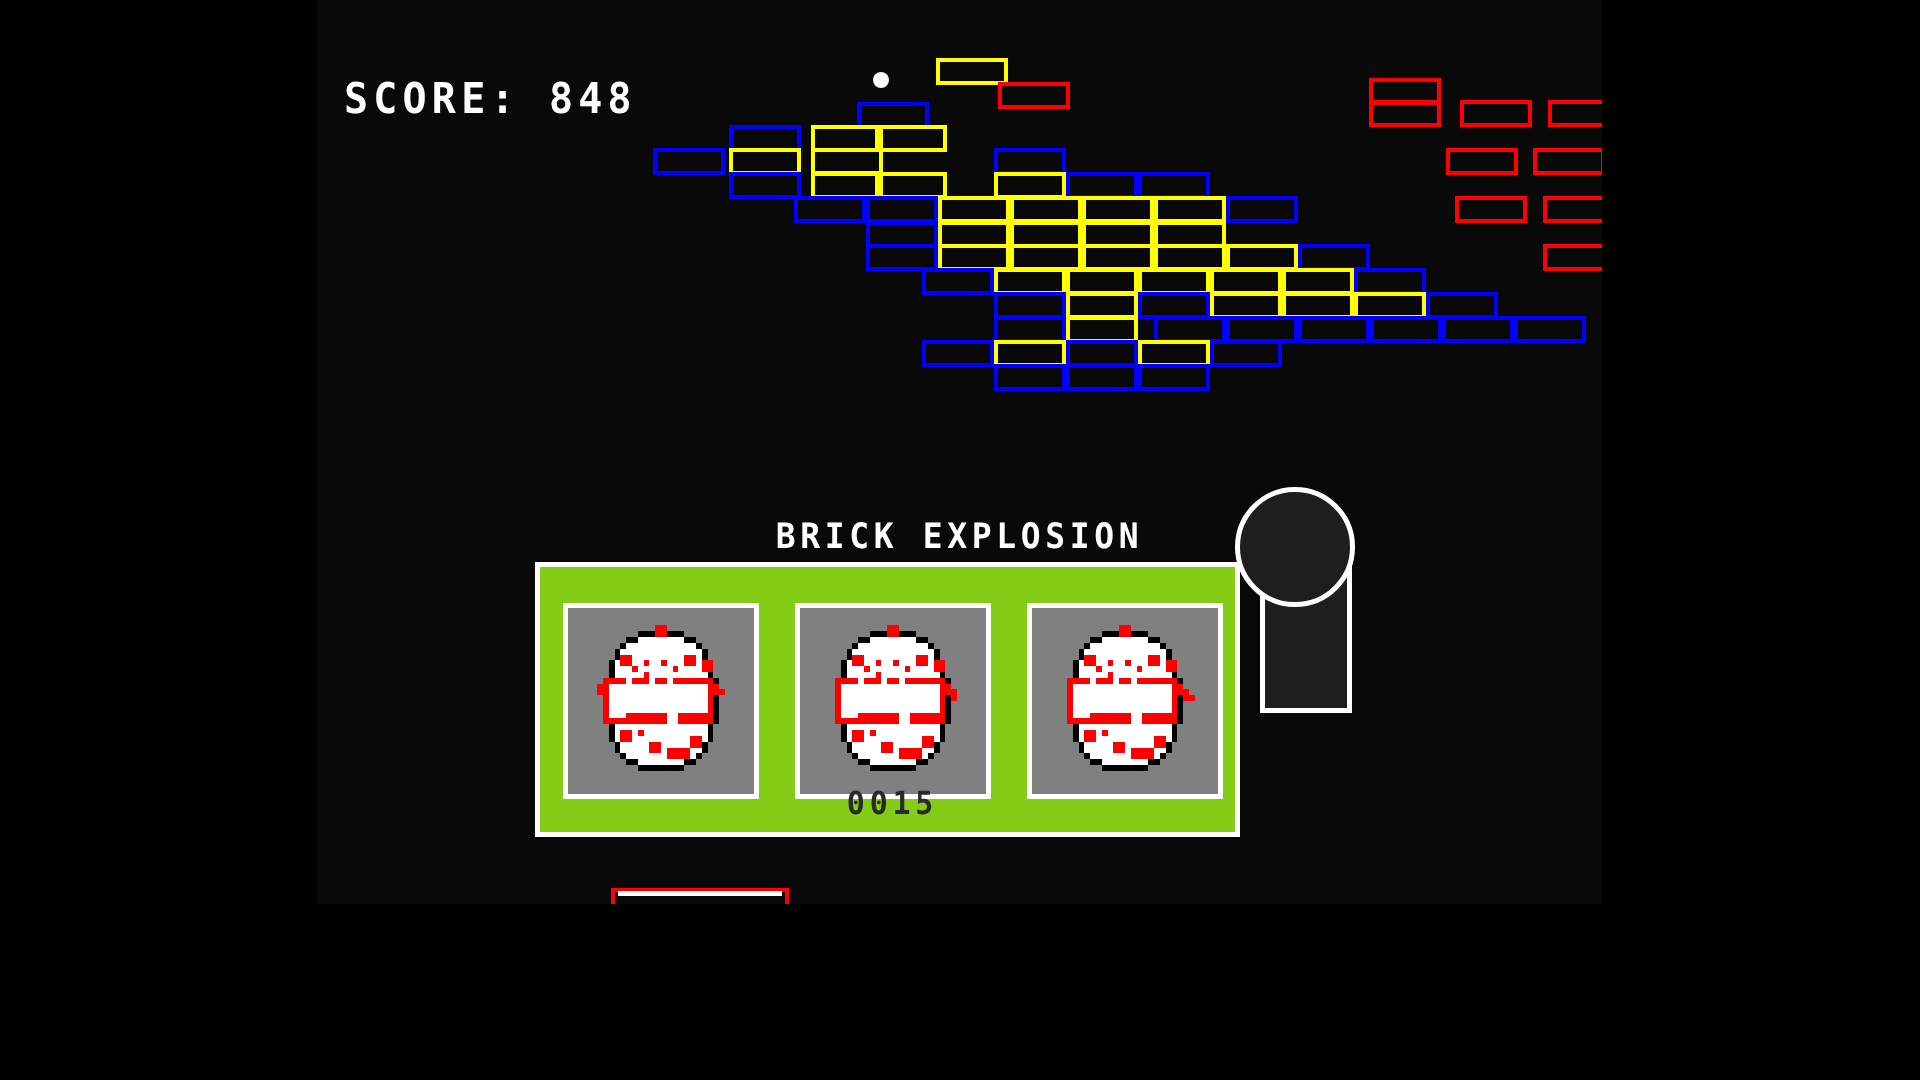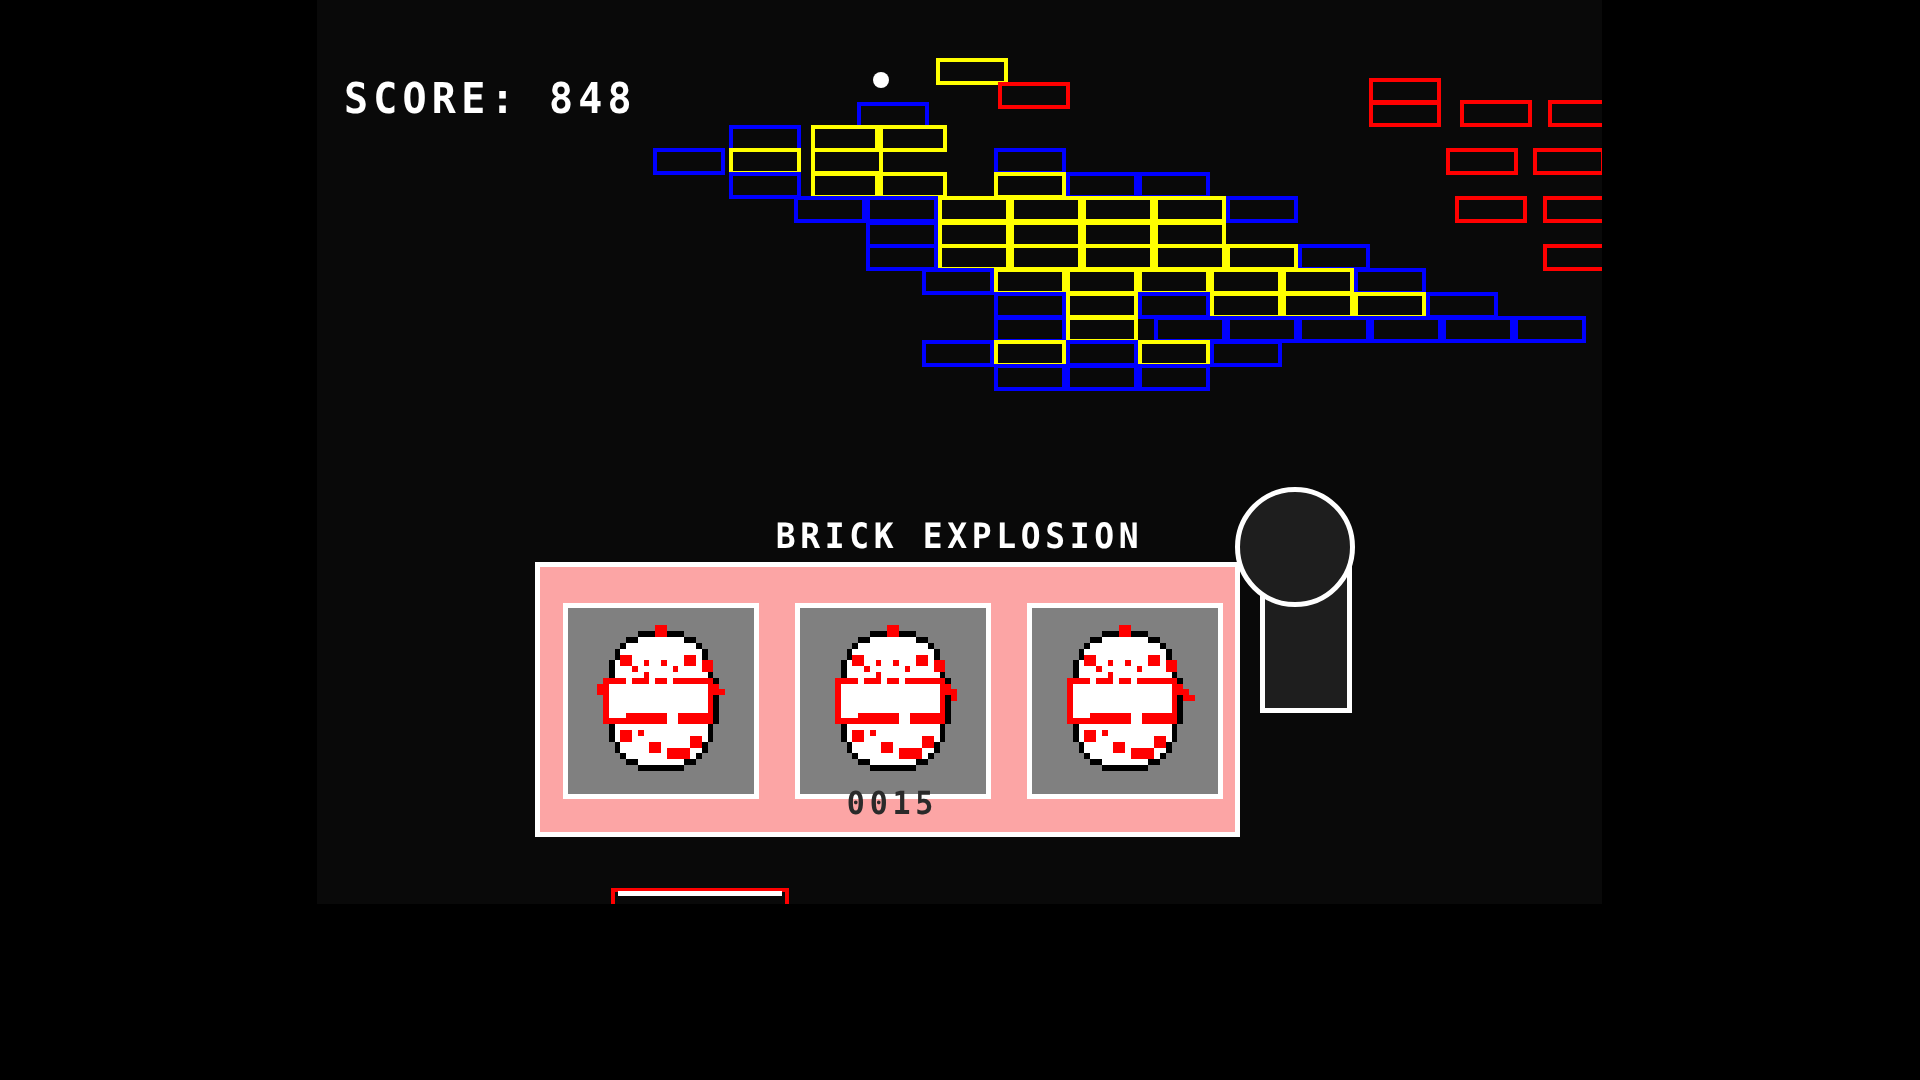--- a/index.html
+++ b/index.html
@@ -114,21 +114,21 @@
   }
 
   #slot-machine {
     position: absolute;
     left: 218px;
     top: 562px;
     width: 705px;
     height: 275px;
     box-sizing: border-box;
     border: 5px solid #ffffff;
-    background: #fca5a5;
+    background: #84cc16;
   }
 
   #reels {
     position: absolute;
     left: 0;
     top: 0;
     width: 705px;
     height: 275px;
   }
 

